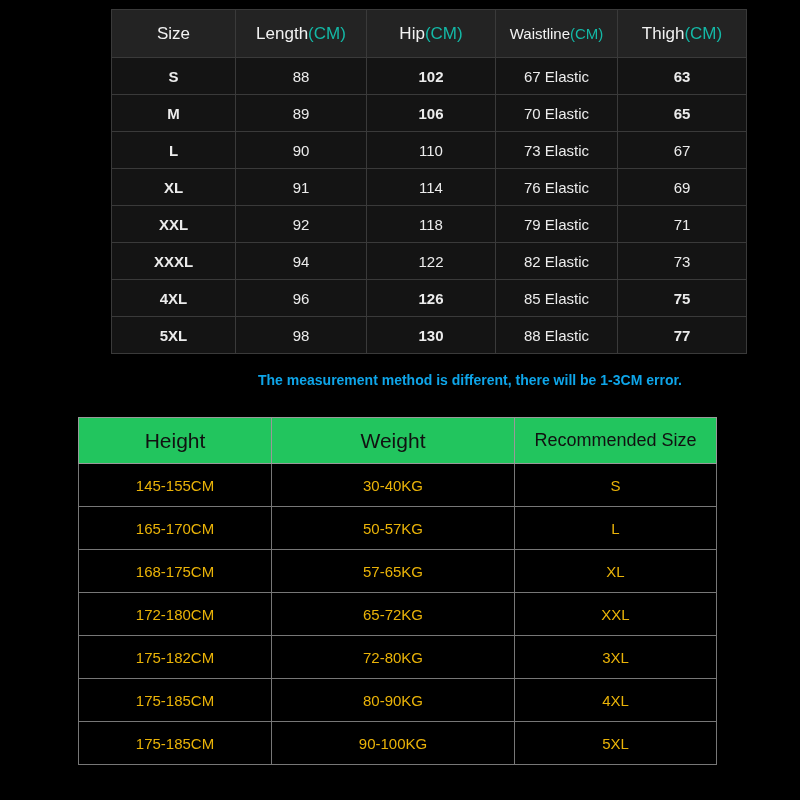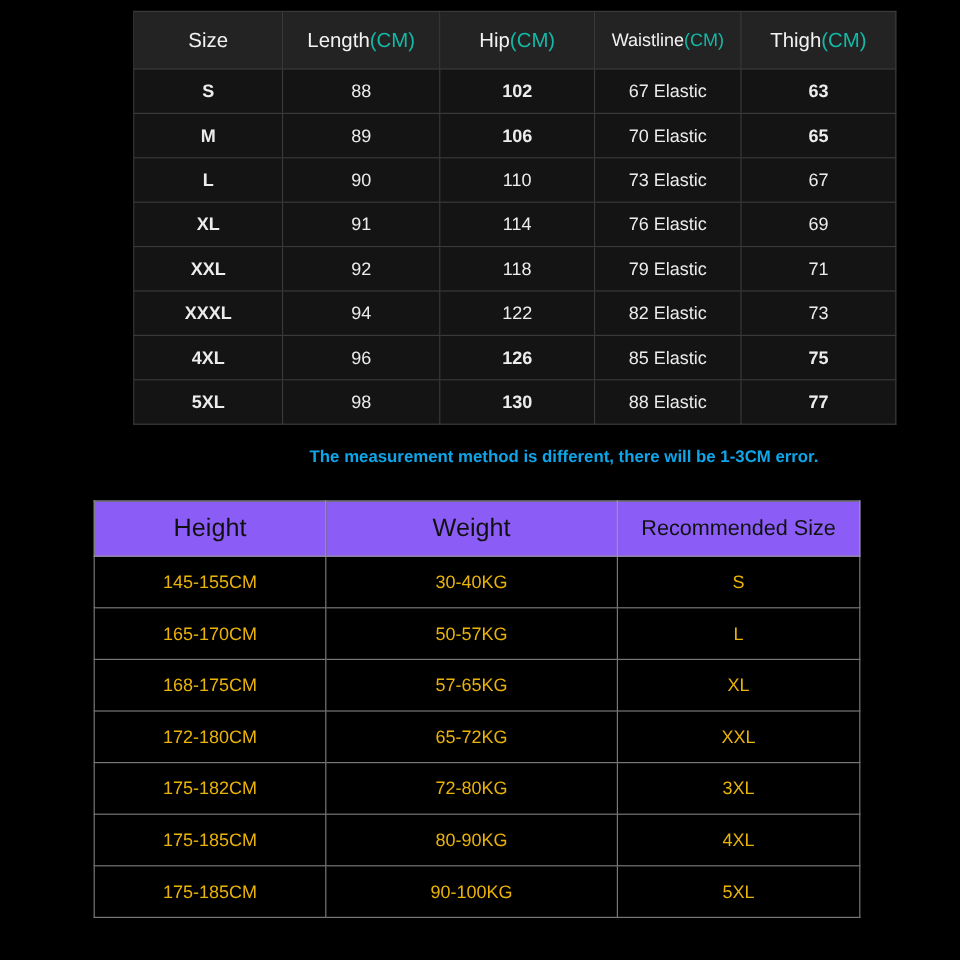--- a/index.html
+++ b/index.html
@@ -8,21 +8,21 @@
   .t1 { position:absolute; left:99px; top:9px; width:635px; border-collapse:collapse; table-layout:fixed;margin-left:12px; }
   .t1 td, .t1 th { border:1px solid #3a3a3a; text-align:center; padding:0; }
   .t1 th { background:#232323; height:47px; font-weight:normal; font-size:17px; color:#f2f2f2; }
   .t1 th.sm { font-size:15px; }
   .t1 th .unit { color:#14b8a6; }
   .t1 td { background:#141414; height:36px; font-size:15px; color:#ececec; }
   .t1 td.size { font-weight:bold; font-size:15px; }
   .t1 td.bold { font-weight:bold; }
   .note { position:absolute; left:258px; top:372px; font-size:14px; font-weight:bold; color:#0ea5e9; white-space:nowrap; }
   .t2 { position:absolute; left:78px; top:417px; width:638px; border-collapse:collapse; table-layout:fixed; }
-  .t2 th { background:#8b5cf6; color:#111; height:43px; font-weight:normal; font-size:21px; border:1px solid #999; }
+  .t2 th { background:#22c55e; color:#111; height:43px; font-weight:normal; font-size:21px; border:1px solid #999; }
   .t2 th.rec { font-size:18px; }
   .t2 td { background:#000; color:#eab308; height:40px; text-align:center; font-size:15px; border:1.5px solid #777; }
 </style>
 </head>
 <body>
 
 <table class="t1">
   <colgroup>
       <col style="width:124px">
       <col style="width:131px">

